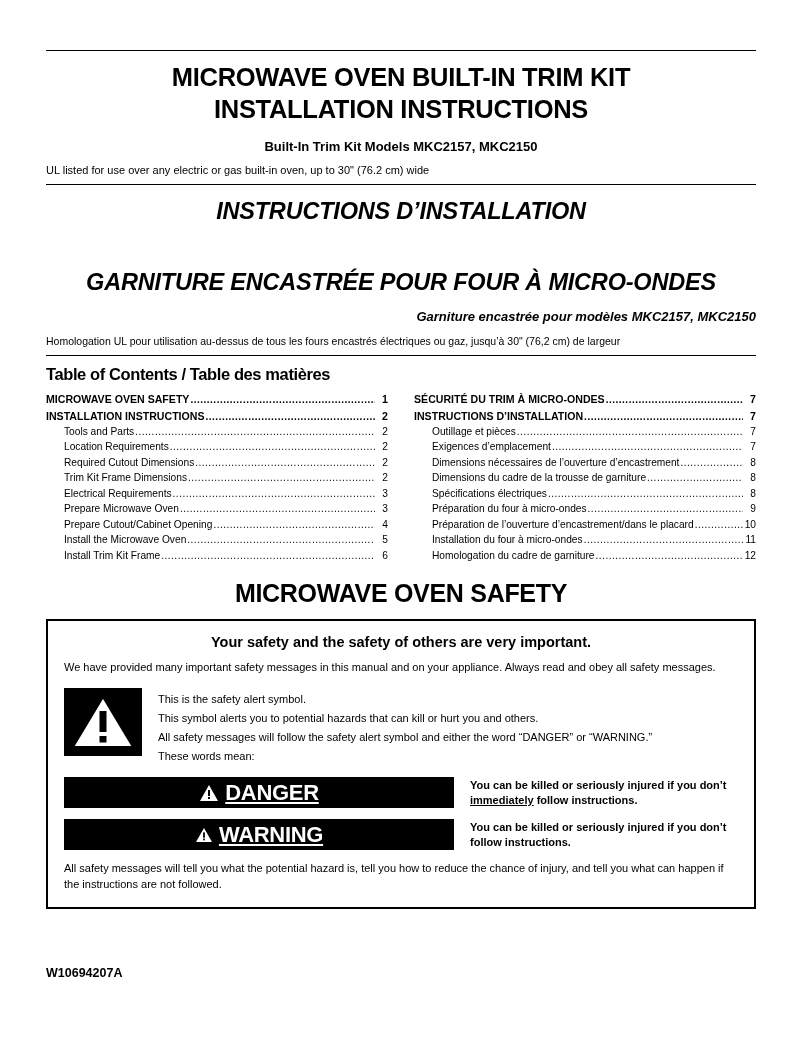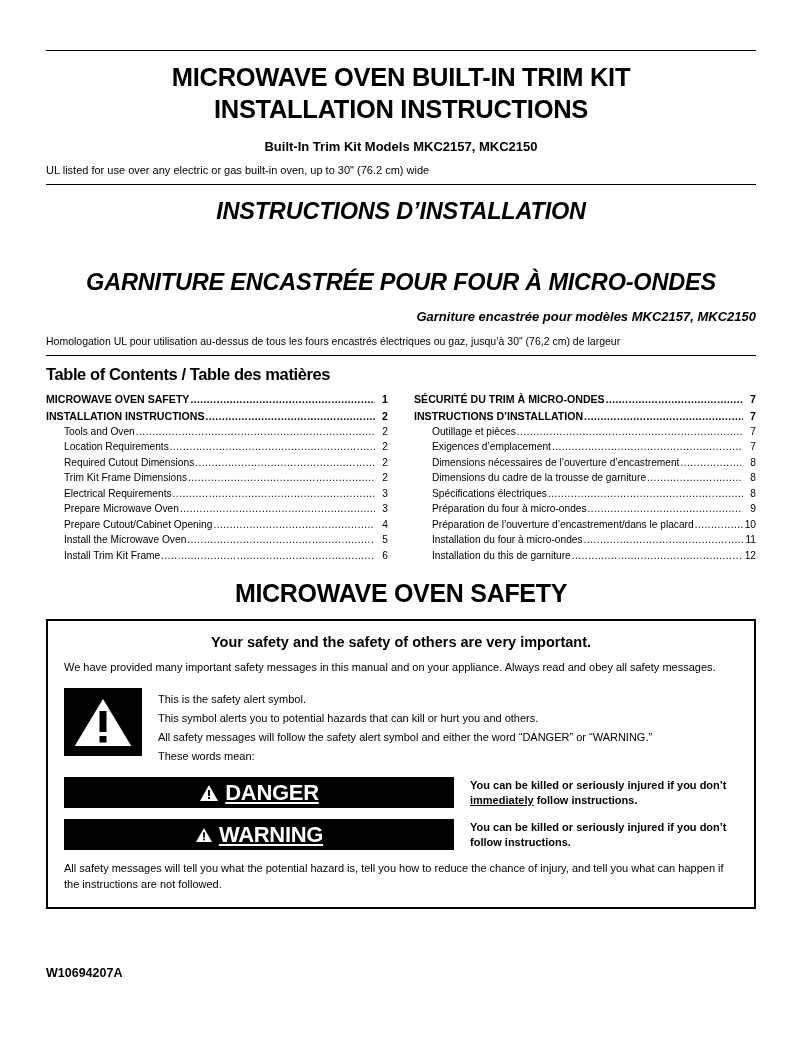--- a/index.html
+++ b/index.html
@@ -248,21 +248,21 @@
           <span class="lbl">MICROWAVE OVEN SAFETY</span>
           <span class="dots">........................................................................................................................</span>
           <span class="pg">1</span>
         </div>
         <div class="toc-row head">
           <span class="lbl">INSTALLATION INSTRUCTIONS</span>
           <span class="dots">........................................................................................................................</span>
           <span class="pg">2</span>
         </div>
         <div class="toc-row sub">
-          <span class="lbl">Tools and Oven</span>
+          <span class="lbl">Tools and Parts</span>
           <span class="dots">........................................................................................................................</span>
           <span class="pg">2</span>
         </div>
         <div class="toc-row sub">
           <span class="lbl">Location Requirements</span>
           <span class="dots">........................................................................................................................</span>
           <span class="pg">2</span>
         </div>
         <div class="toc-row sub">
           <span class="lbl">Required Cutout Dimensions</span>
@@ -345,21 +345,21 @@
           <span class="lbl">Préparation de l’ouverture d’encastrement/dans le placard</span>
           <span class="dots">........................................................................................................................</span>
           <span class="pg">10</span>
         </div>
         <div class="toc-row sub">
           <span class="lbl">Installation du four à micro-ondes</span>
           <span class="dots">........................................................................................................................</span>
           <span class="pg">11</span>
         </div>
         <div class="toc-row sub">
-          <span class="lbl">Installation du this de garniture</span>
+          <span class="lbl">Homologation du cadre de garniture</span>
           <span class="dots">........................................................................................................................</span>
           <span class="pg">12</span>
         </div>
       </div>
   </div>
 
   <div class="safety-heading">MICROWAVE OVEN SAFETY</div>
 
   <div class="safety-box">
     <div class="safety-box-title">Your safety and the safety of others are very important.</div>

